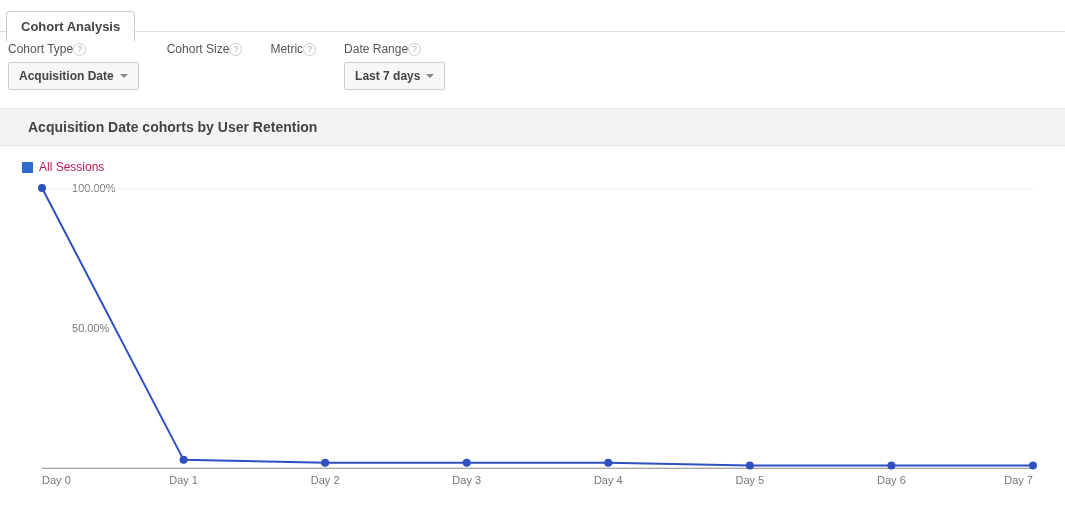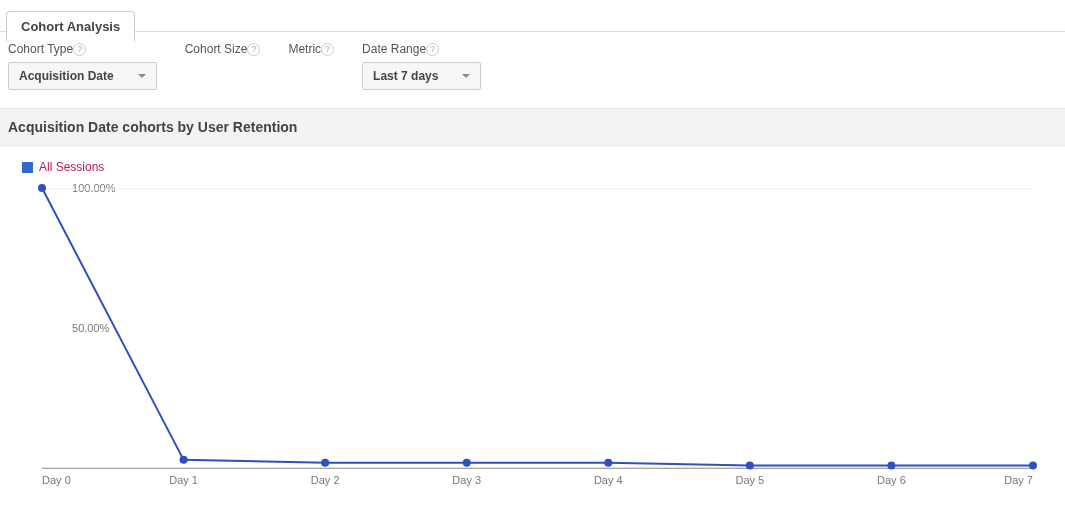--- a/index.html
+++ b/index.html
@@ -54,38 +54,38 @@
   }
   .dd {
     border: 1px solid #ccc;
     border-radius: 2px;
     background: #f7f7f7;
     padding: 6px 10px;
     font-size: 12px;
     color: #444;
     display: inline-flex;
     align-items: center;
-    gap: 24px;
+    gap: 6px;
     cursor: pointer;
   }
   .dd.bold { font-weight: bold; }
   .caret {
     width: 0; height: 0;
     border-left: 4px solid transparent;
     border-right: 4px solid transparent;
     border-top: 4px solid #888;
   }
   .subhead {
     background: #f3f3f3;
     border-top: 1px solid #e6e6e6;
     border-bottom: 1px solid #e6e6e6;
     display: flex;
     align-items: center;
     gap: 18px;
-    padding: 10px 8px;
+    padding: 10px 28px;
   }
   .subhead-title { font-weight: bold; font-size: 14px; color: #444; }
   .legend {
     display: flex; align-items: center; gap: 6px;
     padding: 14px 22px 0 22px;
     font-size: 12px; color: #be185d;
   }
   .legend-swatch { width: 11px; height: 11px; background: #2e6bd0; }
   .chart-wrap { position: relative; padding: 8px 22px 12px 22px; }
   .chart { width: 100%; height: auto; display: block; }

